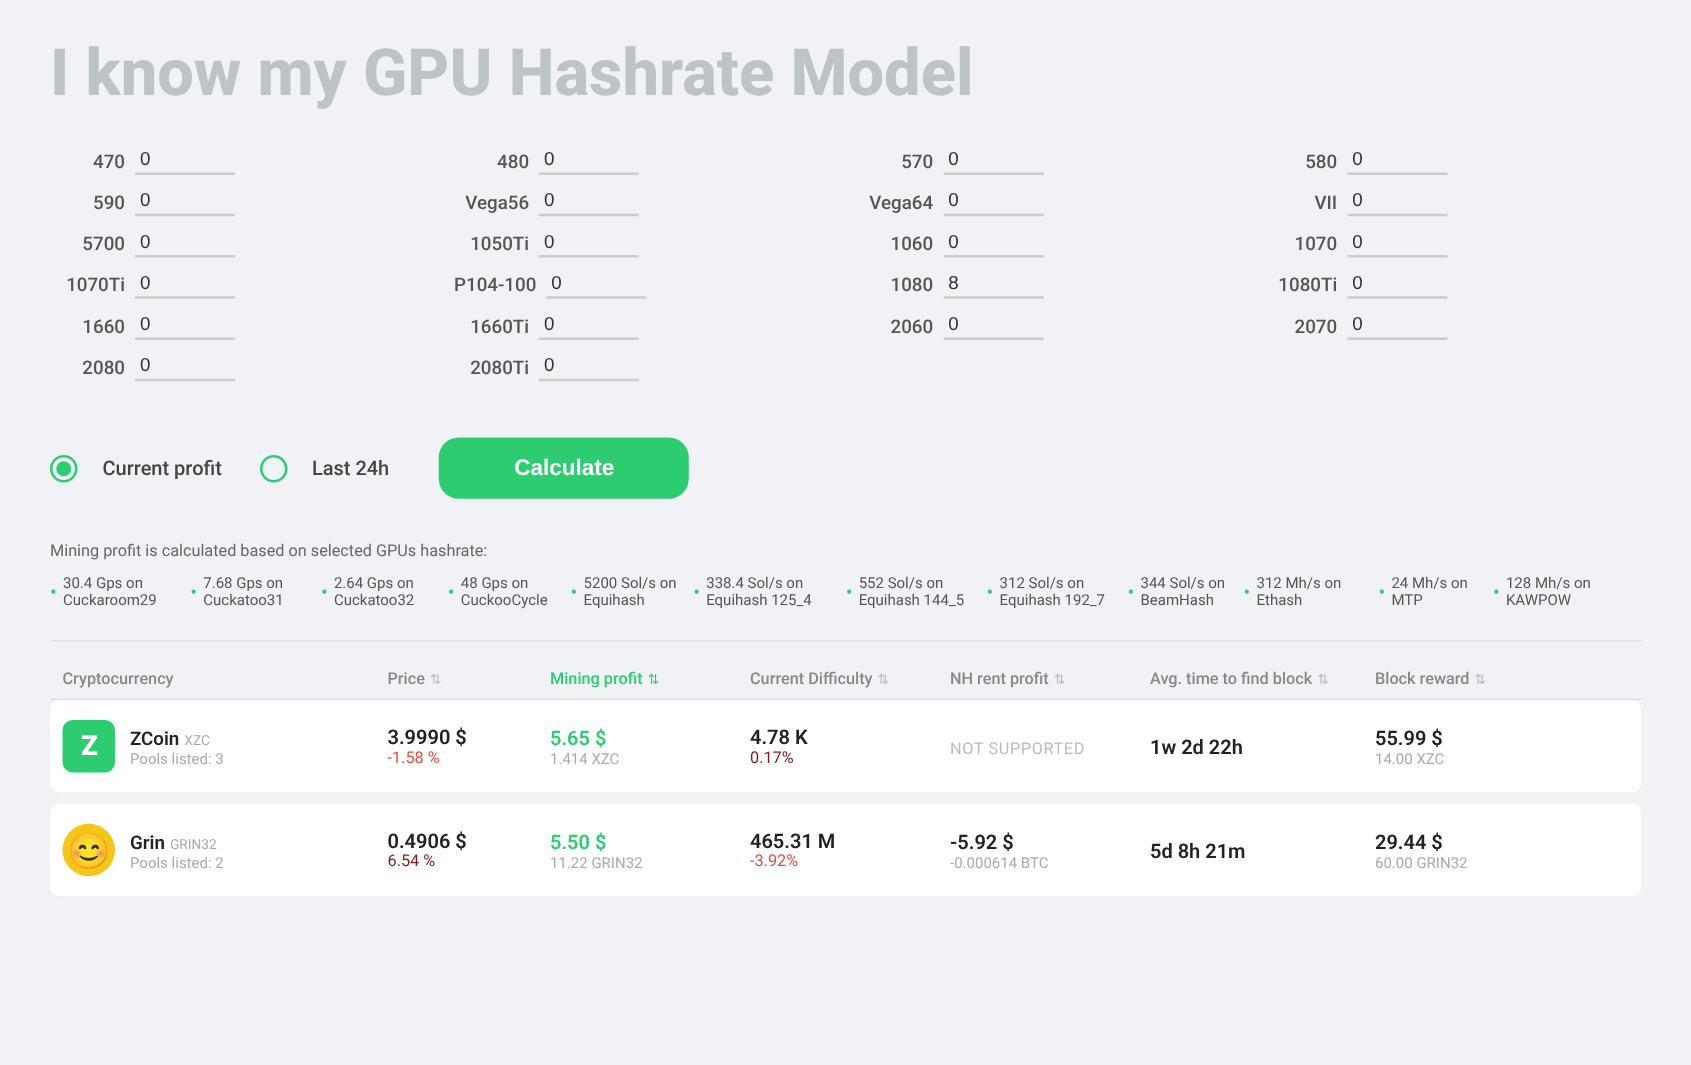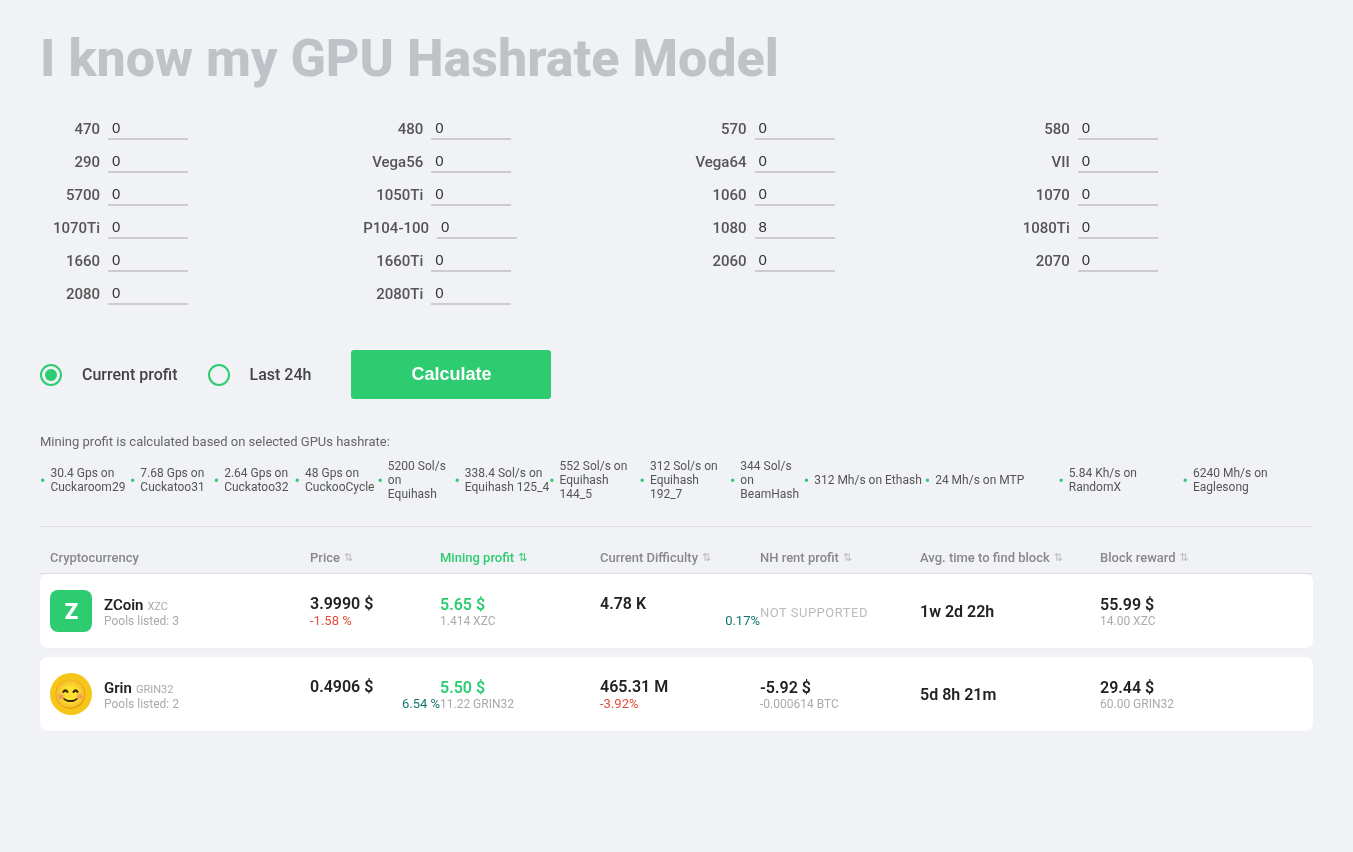--- a/index.html
+++ b/index.html
@@ -78,21 +78,21 @@
     }
     .radio-label {
       font-size: 16px;
       color: #444;
       font-weight: 500;
     }
     .calc-btn {
       background: #2ecc71;
       color: white;
       border: none;
-      border-radius: 3px;
+      border-radius: 16px;
       padding: 14px 60px;
       font-size: 18px;
       font-weight: 600;
       cursor: pointer;
       margin-left: 10px;
     }
     .hashrate-info {
       font-size: 13px;
       color: #666;
       margin-bottom: 10px;
@@ -205,21 +205,21 @@
     }
     .col-value {
       font-size: 16px;
       font-weight: 600;
       color: #222;
     }
     .col-sub {
       font-size: 12px;
       color: #aaa;
     }
-    .col-change.positive { color: #0f766e; font-size: 13px; text-align: right; }
+    .col-change.positive { color: #7f1d1d; font-size: 13px; }
     .col-change.negative { color: #e74c3c; font-size: 13px; }
     .not-supported {
       font-size: 13px;
       color: #bbb;
       font-weight: 400;
       text-transform: uppercase;
       letter-spacing: 0.5px;
     }
     .divider {
       border: none;
@@ -245,21 +245,21 @@
   </div>
     <div class="gpu-field">
     <span class="gpu-label">570</span>
     <input class="gpu-input" type="text" value="0" style="">
   </div>
     <div class="gpu-field">
     <span class="gpu-label">580</span>
     <input class="gpu-input" type="text" value="0" style="">
   </div>
     <div class="gpu-field">
-    <span class="gpu-label">290</span>
+    <span class="gpu-label">590</span>
     <input class="gpu-input" type="text" value="0" style="">
   </div>
     <div class="gpu-field">
     <span class="gpu-label">Vega56</span>
     <input class="gpu-input" type="text" value="0" style="">
   </div>
     <div class="gpu-field">
     <span class="gpu-label">Vega64</span>
     <input class="gpu-input" type="text" value="0" style="">
   </div>
@@ -351,24 +351,21 @@
       <div class="hashrate-item">338.4 Sol/s on Equihash 125_4</div>
     </div>
     <div class="hashrate-col">
       <div class="hashrate-item">552 Sol/s on Equihash 144_5</div>
       <div class="hashrate-item">312 Sol/s on Equihash 192_7</div>
       <div class="hashrate-item">344 Sol/s on BeamHash</div>
     </div>
     <div class="hashrate-col">
       <div class="hashrate-item">312 Mh/s on Ethash</div>
       <div class="hashrate-item">24 Mh/s on MTP</div>
-    </div>
-    <div class="hashrate-col">
-      <div class="hashrate-item">5.84 Kh/s on RandomX</div>
-      <div class="hashrate-item">6240 Mh/s on Eaglesong</div>
+      <div class="hashrate-item">128 Mh/s on KAWPOW</div>
     </div>
   </div>
 
 <hr class="divider">
 
 <div class="table-header" id="table-header">
     <div class="th">Cryptocurrency</div>
     <div class="th">Price <span class="sort-icon">⇅</span></div>
     <div class="th active">Mining profit <span class="sort-icon">⇅</span></div>
     <div class="th">Current Difficulty <span class="sort-icon">⇅</span></div>

